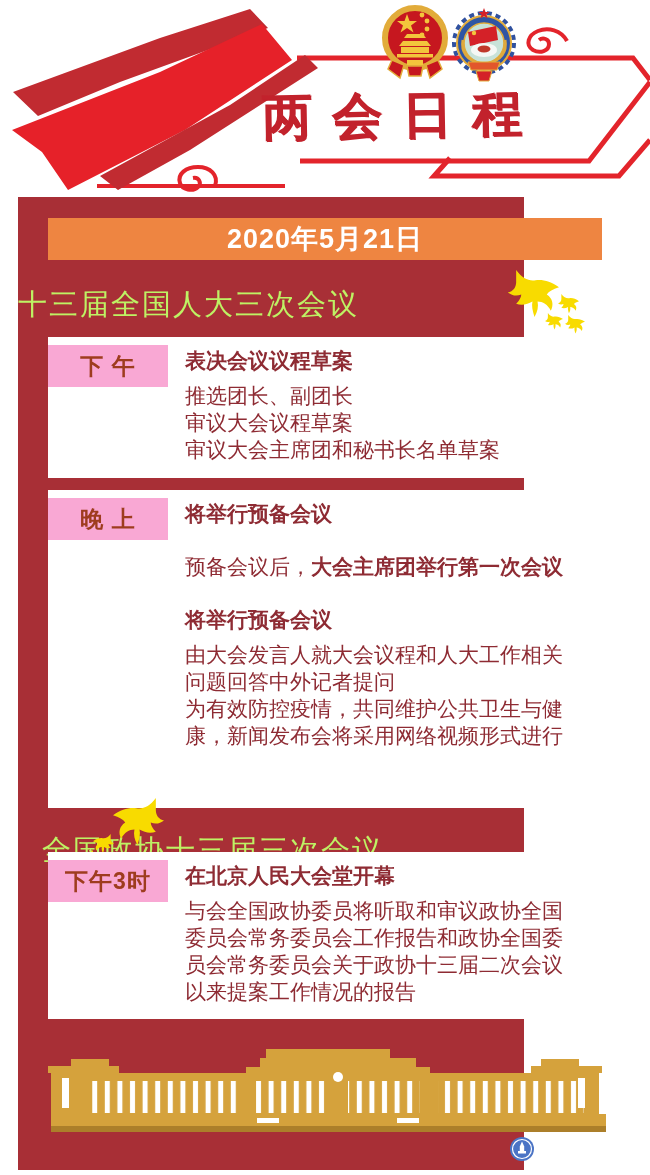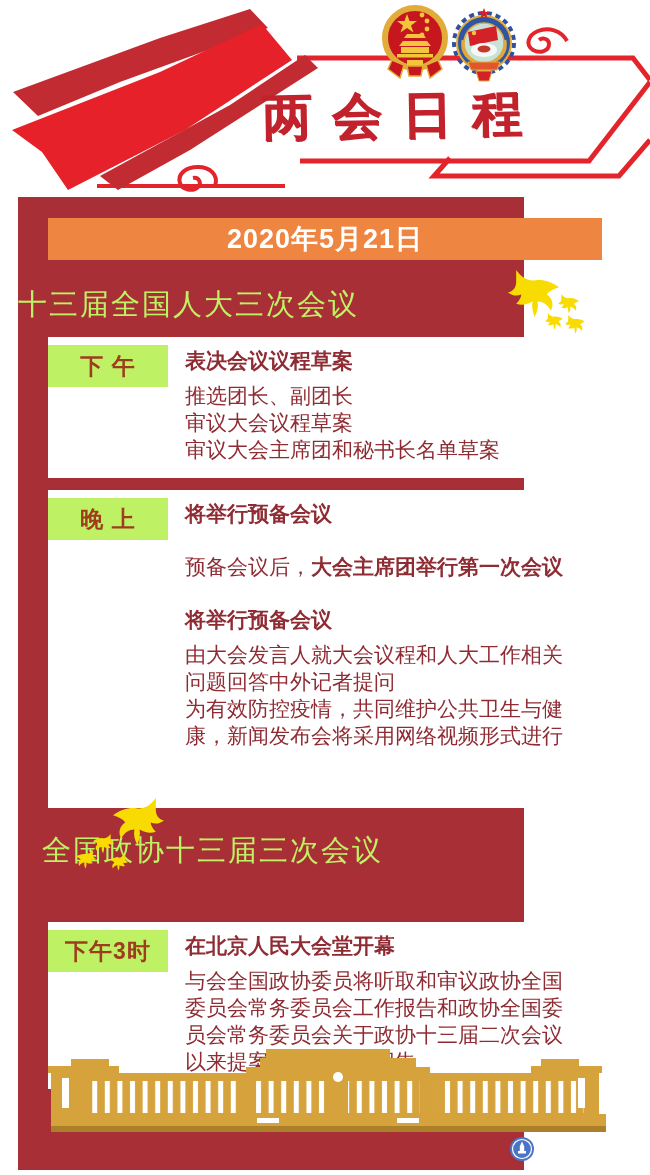--- a/index.html
+++ b/index.html
@@ -41,24 +41,24 @@
   .flock{position:absolute;}
   .flock.right{left:487px;top:70px;}
   .flock.left{left:52px;top:599px;}
 
   .card{
     position:absolute;left:30px;width:554px;background:#ffffff;
     color:#8e2b33;font-size:21px;line-height:27px;
   }
   .card.c1{top:140px;height:141px;}
   .card.c2{top:293px;height:318px;}
-  .card.c3{top:725px;height:167px;}
+  .card.c3{top:655px;height:167px;}
   .time-label{
     position:absolute;left:0;top:8px;width:120px;height:42px;
-    background:#bef264;color:#9e3c1e;font-size:23px;font-weight:bold;
+    background:#f9a8d4;color:#9e3c1e;font-size:23px;font-weight:bold;
     display:flex;align-items:center;justify-content:center;letter-spacing:1px;
   }
   .card-content{position:absolute;left:137px;top:10px;width:398px;}
   .block{margin:0;}
   .block + .block{margin-top:26px;}
   .block .heading{font-weight:bold;margin:0 0 8px 0;}
   .block .para{margin:0;}
   .block .para + .para{margin-top:0;}
   b{font-weight:bold;}
 

